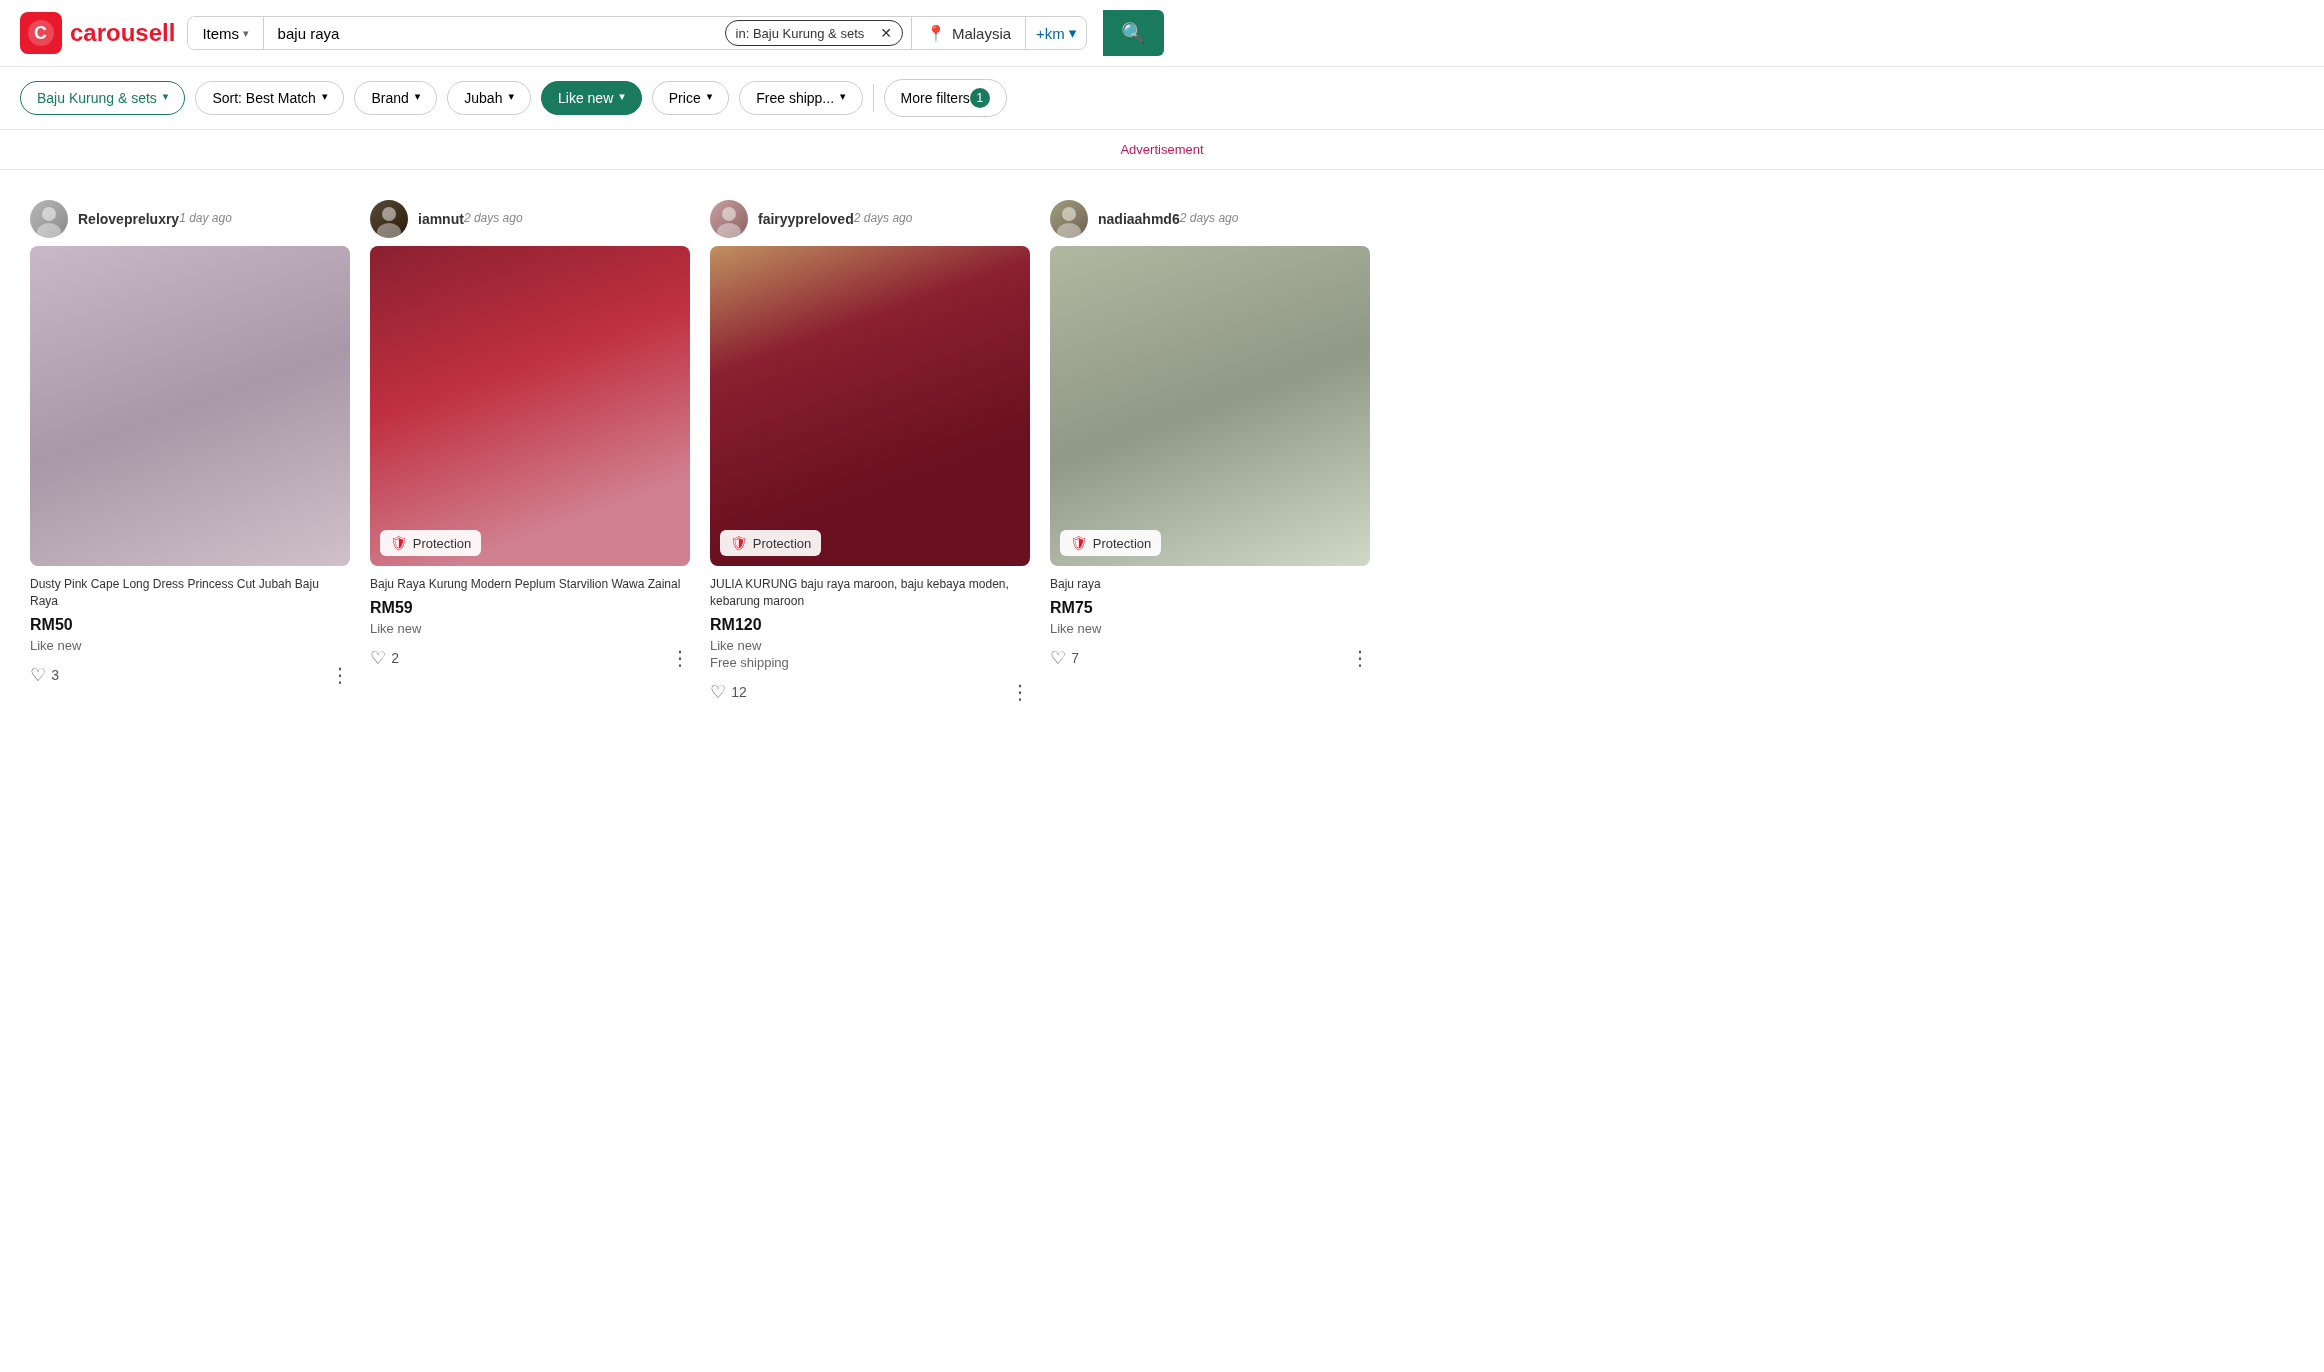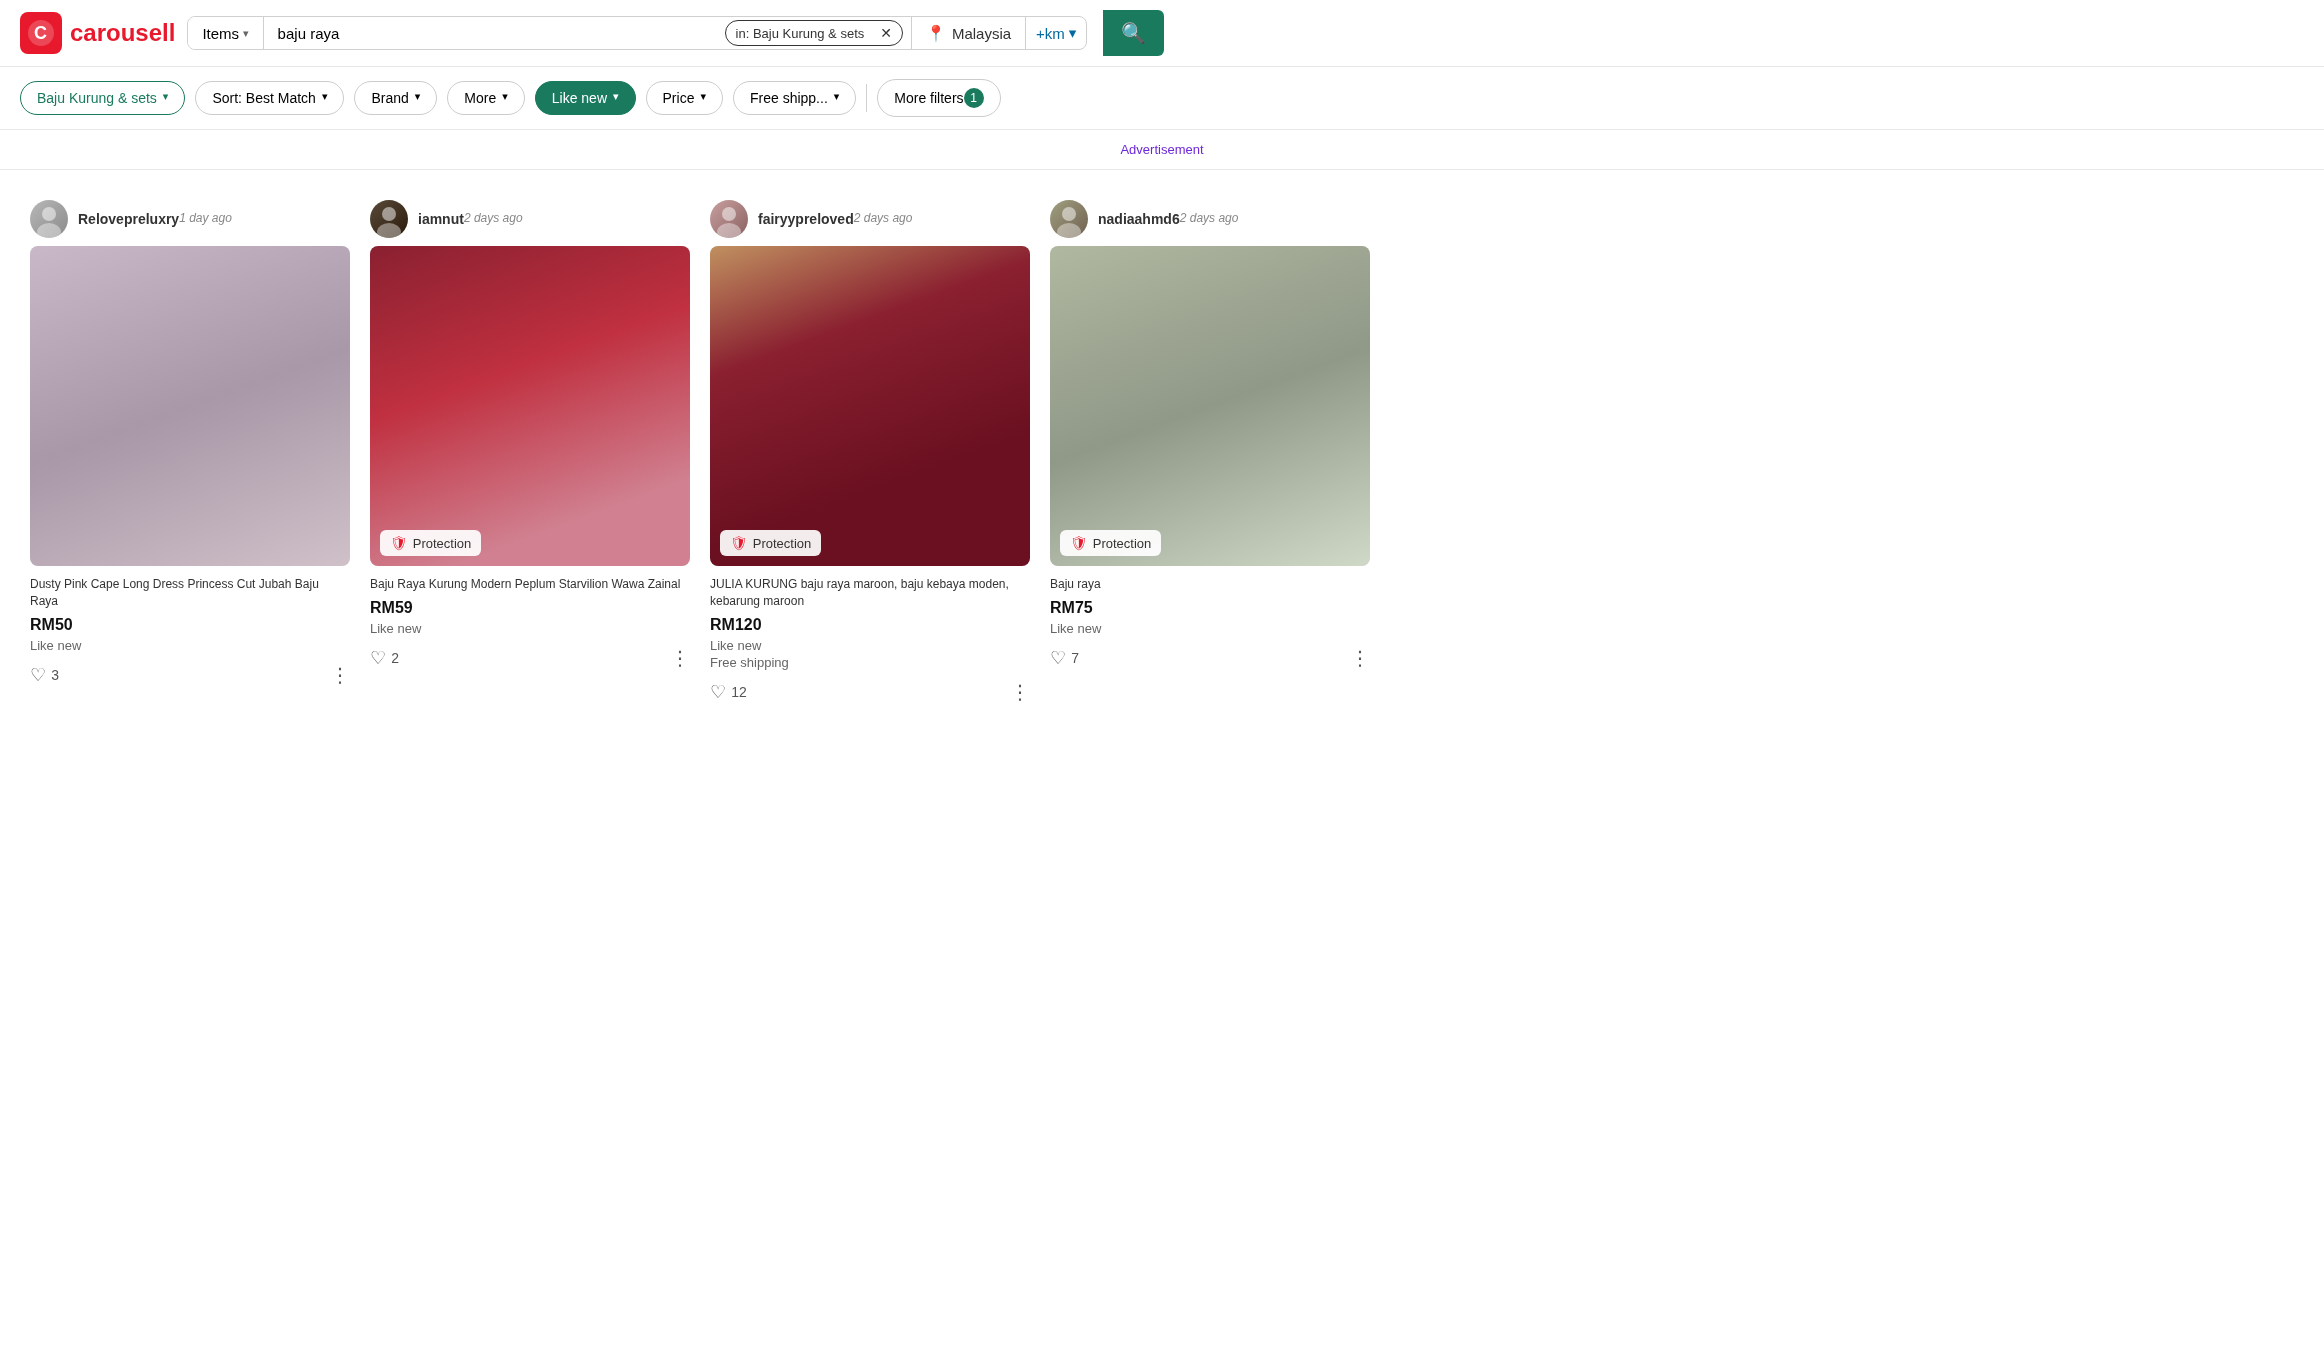--- a/index.html
+++ b/index.html
@@ -185,21 +185,21 @@
       display: flex;
       align-items: center;
       justify-content: center;
     }
 
     
     .ad-bar {
       text-align: center;
       padding: 12px;
       font-size: 13px;
-      color: #6d28d9;
+      color: #be185d;
       border-bottom: 1px solid #e8e8e8;
     }
 
     
     .product-grid {
       display: grid;
       grid-template-columns: repeat(4, 1fr);
       gap: 0;
       padding: 20px;
       max-width: 1400px;
@@ -364,21 +364,21 @@
   </button>
   <button class="filter-btn">
     <span>Sort: Best Match</span>
     <span class="chevron">▾</span>
   </button>
   <button class="filter-btn">
     <span>Brand</span>
     <span class="chevron">▾</span>
   </button>
   <button class="filter-btn">
-    <span>More</span>
+    <span>Jubah</span>
     <span class="chevron">▾</span>
   </button>
   <button class="filter-btn active-filled">
     <span>Like new</span>
     <span class="chevron">▾</span>
   </button>
   <button class="filter-btn">
     <span>Price</span>
     <span class="chevron">▾</span>
   </button>

